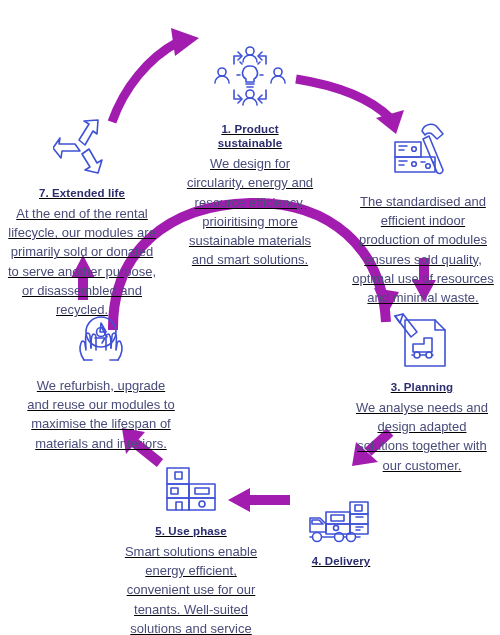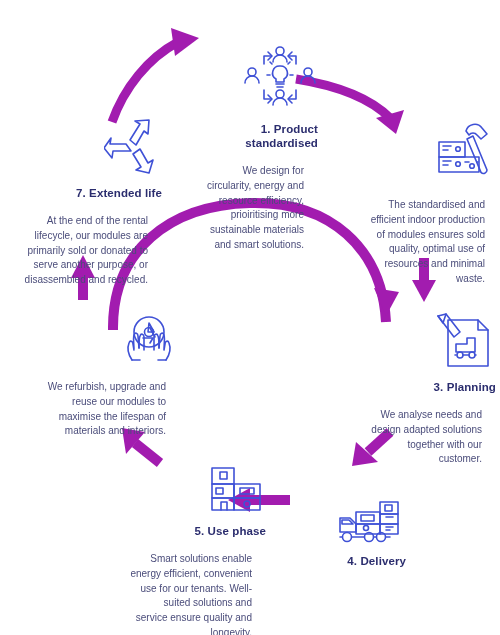--- a/index.html
+++ b/index.html
@@ -20,41 +20,42 @@
   #arrow-layer {
     position: absolute;
     left: 0;
     top: 0;
     width: 500px;
     height: 635px;
     pointer-events: none;
   }
   .stage {
     position: absolute;
-    text-align: right;
+    text-align: center;
     box-sizing: border-box;
+    text-decoration: underline;
   }
   .stage-icon {
     display: block;
     margin: 0 auto 6px auto;
     line-height: 0;
   }
   .stage-title {
     font-size: 11.5px;
     font-weight: bold;
     color: #2b2d6e;
     letter-spacing: 0.1px;
     line-height: 1.22;
     margin: 0 0 4px 0;
   }
   .stage-desc {
-    font-size: 10px;
+    font-size: 13px;
     color: #4a4c7a;
     line-height: 1.48;
-    margin: 14px;
+    margin: 4px;
   }
 
   
   #stage-1 { left: 182px; top: 42px;  width: 136px; }
   #stage-2 { left: 347px; top: 122px; width: 152px; }
   #stage-3 { left: 348px; top: 312px; width: 148px; }
   #stage-4 { left: 276px; top: 494px; width: 130px; }
   #stage-5 { left: 116px; top: 462px; width: 150px; }
   #stage-6 { left: 22px;  top: 310px; width: 158px; }
   #stage-7 { left: 2px;  top: 118px; width: 160px; }
@@ -143,21 +144,21 @@
 
           <path d="M 38,24 a 7,7 0 0 1 4,13 l 0,3 l -8,0 l 0,-3 a 7,7 0 0 1 4,-13 z"></path>
           <path d="M 34,42 l 8,0"></path>
           <path d="M 35,45 l 6,0"></path>
           <path d="M 30,22 l -2,-2 M 46,22 l 2,-2 M 28,33 l -3,0 M 48,33 l 3,0"></path>
         </g>
       </svg>
     </span>
     <div class="stage-title">
       <span>1. Product</span><br>
-      <span>standardised</span>
+      <span>sustainable</span>
     </div>
     <p class="stage-desc">We design for circularity, energy and resource efficiency, prioiritising more sustainable materials and smart solutions.</p>
   </div>
 
   <div class="stage" id="stage-2">
     <span class="stage-icon">
       <svg width="64" height="62" viewBox="0 0 64 62">
         <g fill="none" stroke="#3f51d6" stroke-width="1.6" stroke-linecap="round" stroke-linejoin="round">
 
           <rect x="4" y="20" width="26" height="15"></rect>

